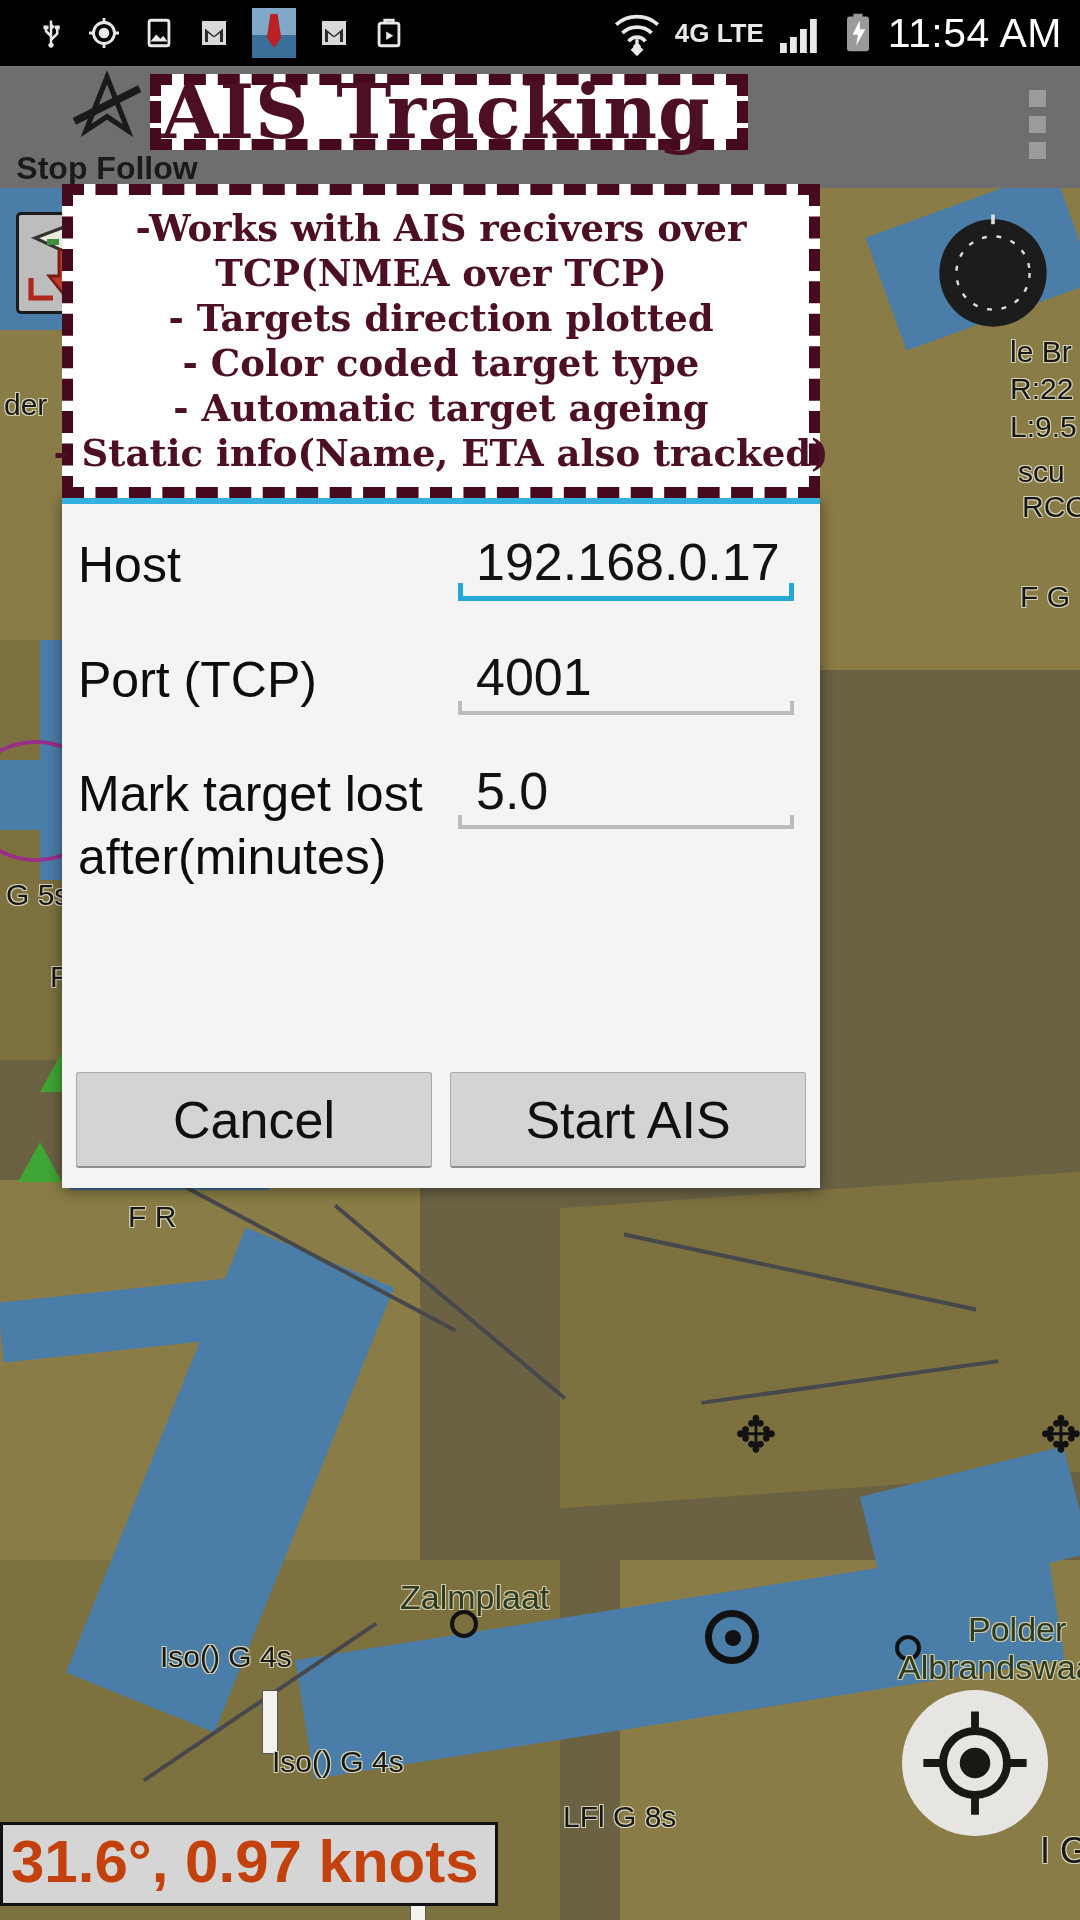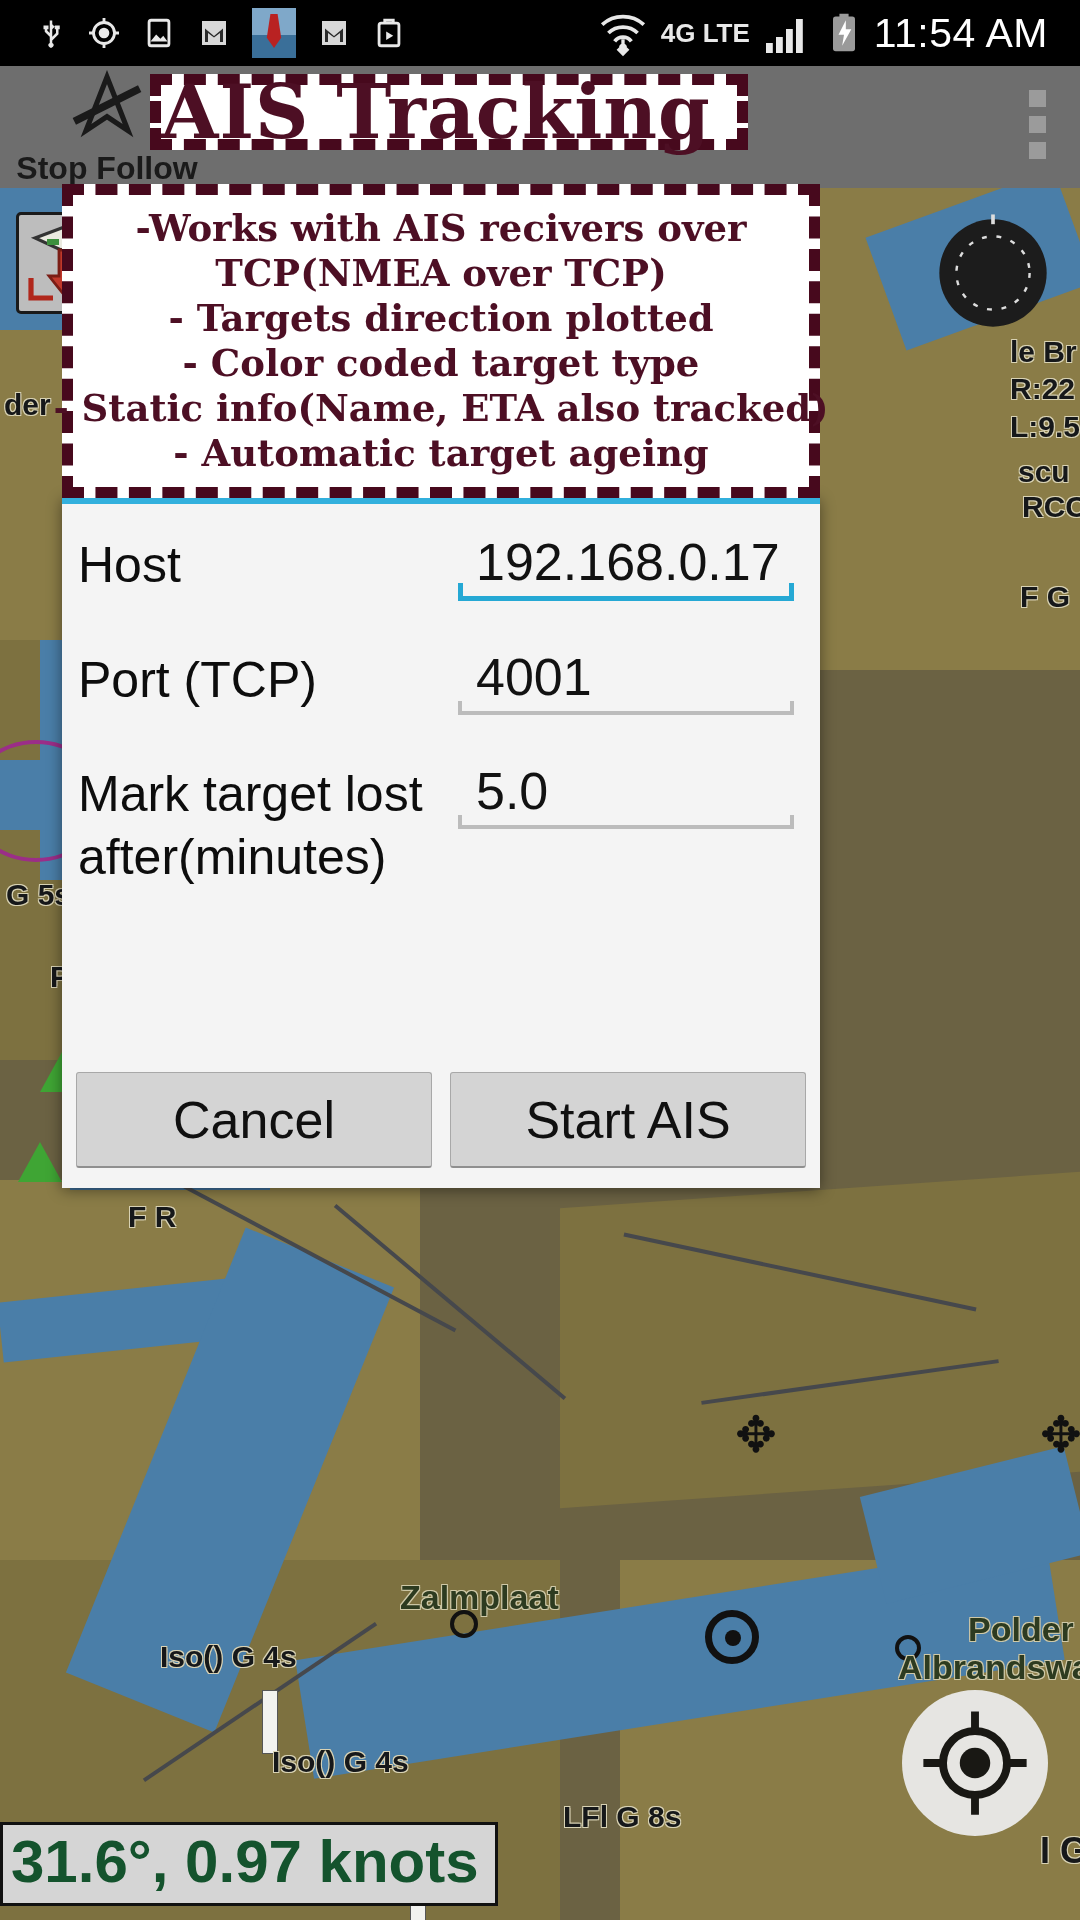--- a/index.html
+++ b/index.html
@@ -7,36 +7,36 @@
   body { font-family:"Liberation Sans", sans-serif; position:relative; }
 
   
   #map-bg { position:absolute; inset:0; background:#6b6243; overflow:hidden; }
   .land { position:absolute; background:#8a7c47; }
   .land2 { position:absolute; background:#7d7140; }
   .water { position:absolute; background:#4a7ea8; }
   .water-d { position:absolute; background:#3d6d96; }
   .thin { position:absolute; background:#46484c; }
   .maplbl {
-    position:absolute; color:#2d3b20; font-weight:bold; font-size:27px;
+    position:absolute; color:#2d3b20; font-weight:normal; font-size:27px;
     text-shadow:-1px -1px 0 #cfc9a8,1px -1px 0 #cfc9a8,-1px 1px 0 #cfc9a8,1px 1px 0 #cfc9a8;
     white-space:nowrap; font-family:"Liberation Sans",sans-serif;
   }
   .maplbl.dk { color:#16181a; text-shadow:-1px -1px 0 #d8d2b4,1px -1px 0 #d8d2b4,-1px 1px 0 #d8d2b4,1px 1px 0 #d8d2b4; }
   .buoy-g { position:absolute; width:0;height:0;border-left:22px solid transparent;border-right:22px solid transparent;border-bottom:40px solid #3fa534; }
   .buoy-w { position:absolute; background:#f2f2ef; border:1px solid #555; }
 
   
   #status-bar {
     position:absolute; top:0; left:0; width:1080px; height:66px;
     background:#000; display:flex; align-items:center; z-index:60;
   }
   #status-icons { display:flex; align-items:center; gap:20px; padding-left:36px; }
   .sicon { color:#e8e8e8; display:block; }
-  #status-right { margin-left:auto; display:flex; align-items:center; gap:8px; padding-right:32px; }
+  #status-right { margin-left:auto; display:flex; align-items:center; gap:8px; padding-right:18px; }
   #clock { color:#fff; font-size:41px; letter-spacing:0.5px; font-family:"Liberation Sans",sans-serif; }
   .shipicon { width:44px;height:50px; background:linear-gradient(#7fa8c9 0 55%,#3a6f99 55% 100%); position:relative; display:block; }
   .shipicon::after{content:"";position:absolute;left:10px;top:6px;width:24px;height:34px;background:#b92222;clip-path:polygon(35% 0,65% 0,80% 70%,50% 100%,20% 70%);}
 
   
   #action-bar {
     position:absolute; top:66px; left:0; width:1080px; height:122px;
     background:#6e6e6e; z-index:50;
   }
   #stop-follow { position:absolute; left:12px; top:4px; width:190px; text-align:center; }
@@ -277,22 +277,22 @@
 
 <div id="title-box">
   <div id="title-text">AIS Tracking</div>
 </div>
 
 <div id="info-box">
   <div class="info-line">-Works with AIS recivers over</div>
   <div class="info-line">TCP(NMEA over TCP)</div>
   <div class="info-line">- Targets direction plotted</div>
   <div class="info-line">- Color coded target type</div>
+  <div class="info-line">- Automatic target ageing</div>
   <div class="info-line">- Static info(Name, ETA also tracked)</div>
-  <div class="info-line">- Automatic target ageing</div>
 </div>
 
 <div id="dialog">
   <div id="dialog-divider" style="background: rgb(51, 176, 221);"></div>
 
   <div id="form">
 
     <div class="form-row">
       <div class="form-label">Host</div>
       <div class="field">
@@ -319,21 +319,21 @@
 
   </div>
 
   <div id="button-row">
     <div class="dlg-btn">Cancel</div>
     <div class="dlg-btn">Start AIS</div>
   </div>
 </div>
 
 <div id="speed-overlay">
-  <div id="speed-text" style="color: #14532d;">31.6°, 0.97 knots</div>
+  <div id="speed-text" style="color: #c2410c;">31.6°, 0.97 knots</div>
 </div>
 
 <div id="gps-fab">
   <svg width="118" height="118" viewBox="0 0 48 48" fill="none" stroke="#111" stroke-width="3.2">
     <circle cx="24" cy="24" r="13"></circle>
     <circle cx="24" cy="24" r="6.2" fill="#111" stroke="none"></circle>
     <path d="M24 3v9M24 36v9M3 24h9M36 24h9"></path>
   </svg>
 </div>
 

